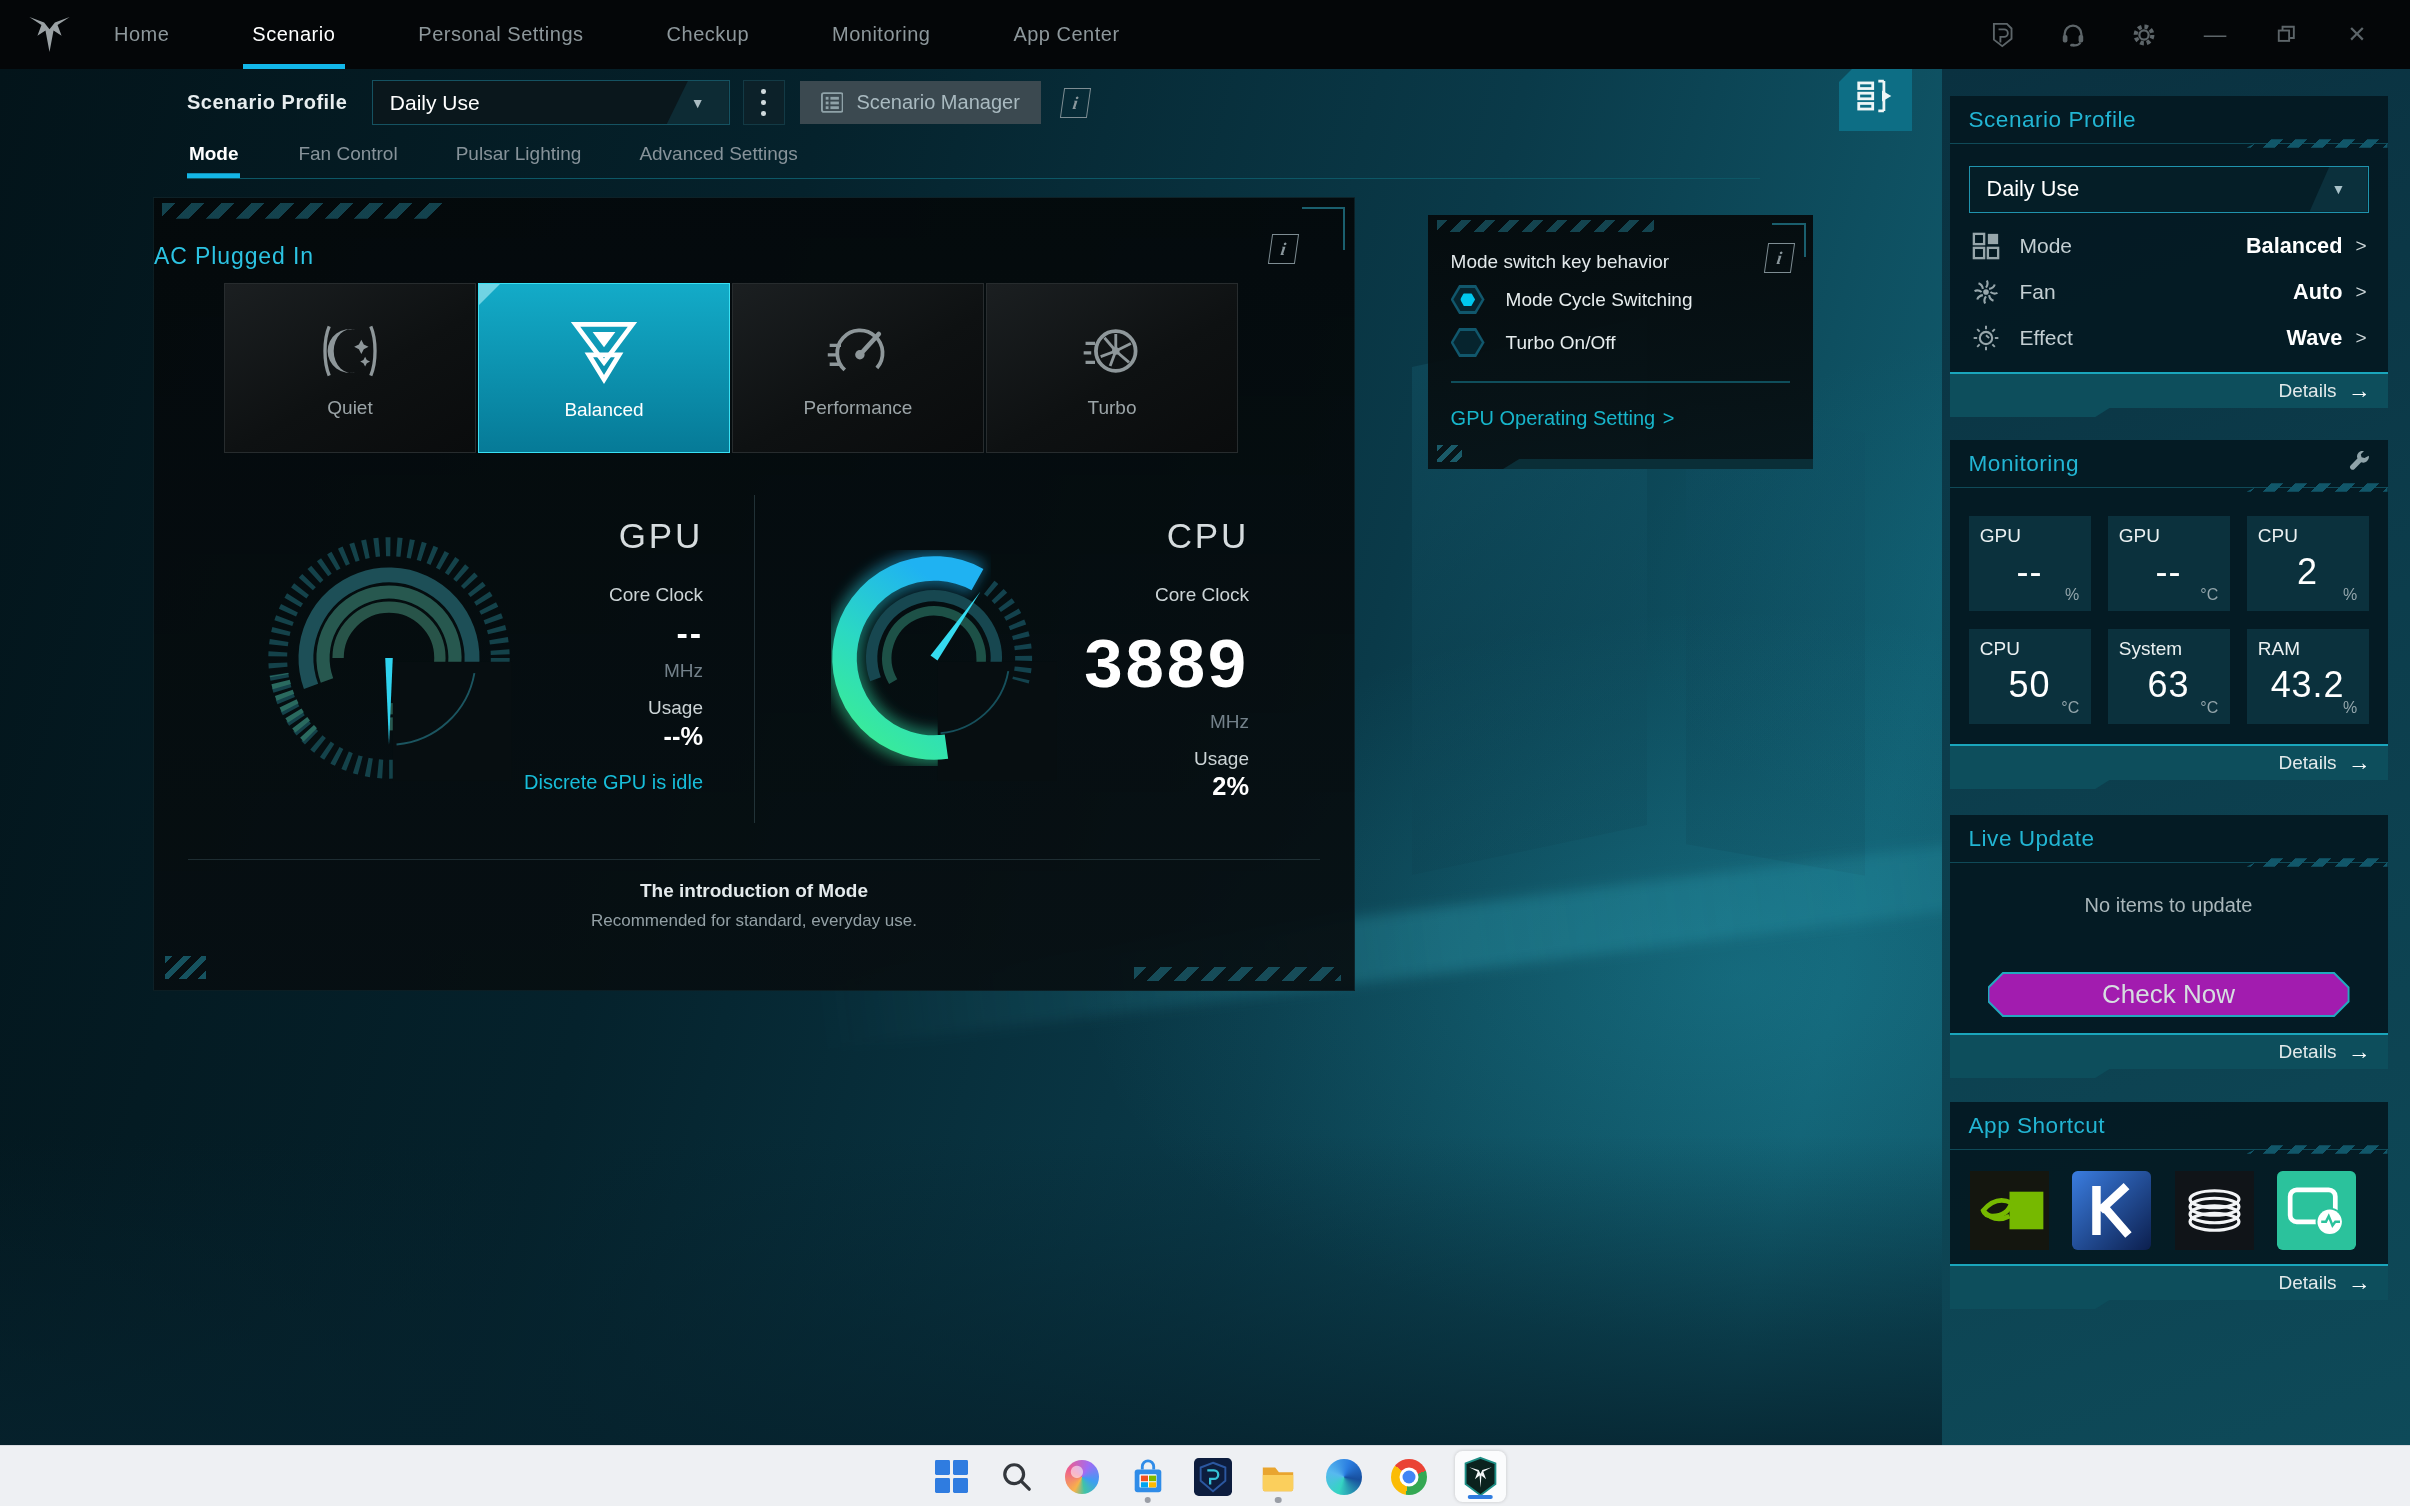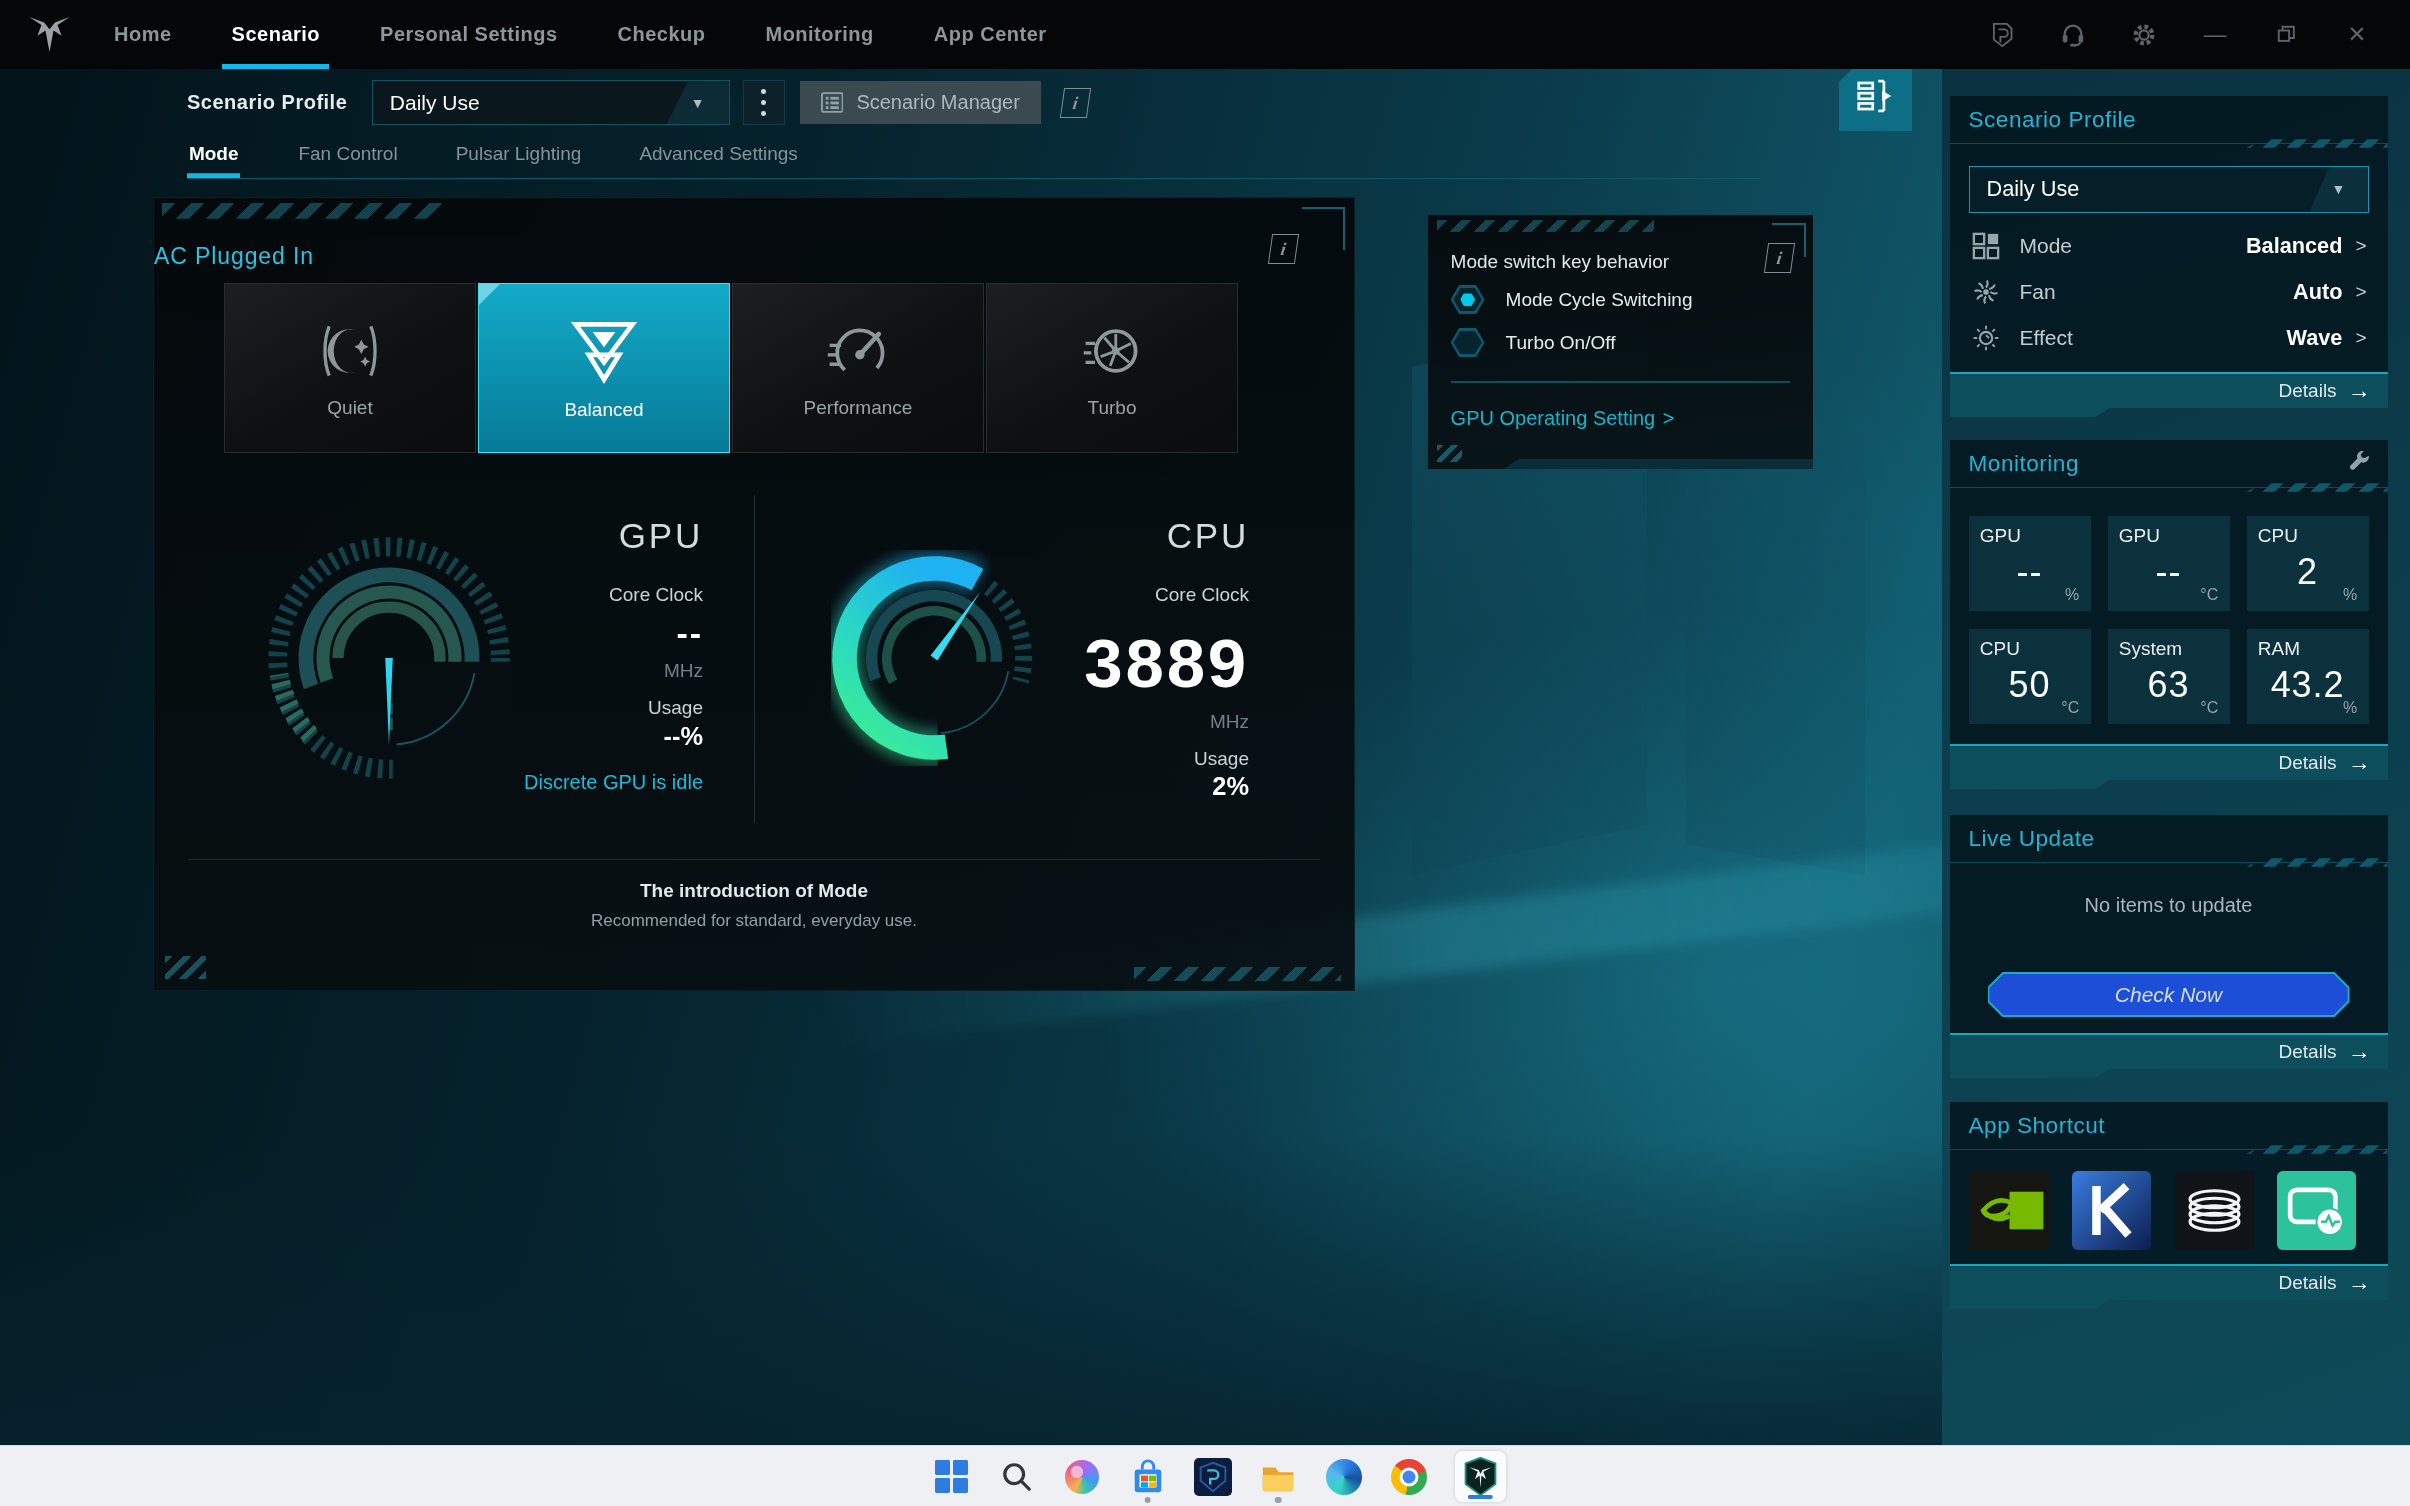--- a/index.html
+++ b/index.html
@@ -1,21 +1,21 @@
 <!DOCTYPE html>
 <html style="font-size:15px"><head>
 <meta charset="utf-8">
 <style>
   html,body{margin:0;padding:0;background:#000;}
   .screen{position:relative;width:2411px;height:1507px;overflow:hidden;
           font-family:"Liberation Sans",sans-serif;background:#05161d;color:#dfe5e7;}
   
   .titlebar{position:absolute;top:0;left:0;right:0;height:69px;background:#040608;display:flex;align-items:center;z-index:40;}
   .tb-logo{margin-left:28px;width:43px;height:41px;}
-  .nav{display:flex;align-items:center;height:69px;margin-left:43px;gap:60px;font-weight:bold;}
+  .nav{display:flex;align-items:center;height:69px;margin-left:43px;gap:83px;}
   .nav-item{position:relative;height:69px;display:flex;align-items:center;font-size:20px;color:#8d979b;cursor:default;letter-spacing:0.5px;}
   .nav-item.active{color:#fff;}
   .nav-item.active::after{content:'';position:absolute;left:-9.4px;right:-9.4px;bottom:0;height:4.7px;background:#12b7ea;}
   .win-controls{margin-left:auto;display:flex;align-items:center;gap:43px;padding-right:40px;color:#5d6569;}
   .wc{width:28px;height:28px;display:flex;align-items:center;justify-content:center;font-size:22.6px;color:#5d6569;}
   
   .main-bg{position:absolute;top:69px;left:0;width:2411px;height:1377px;overflow:hidden;
     background:
       radial-gradient(942px 527px at 72% 66%, rgba(47,196,220,0.20), transparent 70%),
       radial-gradient(716px 395px at 88% 38%, rgba(30,150,175,0.15), transparent 70%),
@@ -138,23 +138,23 @@
   .sd-chev{margin-left:13px;font-size:19px;color:#cfd8da;}
   .mon-grid{display:grid;grid-template-columns:repeat(3,1fr);gap:18px 17px;padding:28px 19px 0 19px;}
   .mt{position:relative;height:95px;background:#0b313d;padding:9.4px 11.3px;box-sizing:border-box;}
   .mt-label{font-size:19px;color:#eaf0f1;}
   .mt-val{margin-top:3.8px;text-align:center;font-size:36px;color:#fff;letter-spacing:0.9px;}
   .mt-unit{position:absolute;right:11.3px;bottom:7.5px;font-size:16px;color:#93a5ab;}
   .wrench{position:absolute;right:15px;top:11.3px;}
   .lu-empty{margin-top:31px;text-align:center;font-size:20px;color:#aab7bb;}
   .btn-check{position:absolute;left:38px;right:38px;top:157px;height:45px;background:#23a9bf;
     clip-path:polygon(15px 0,calc(100% - 15px) 0,100% 15px,100% calc(100% - 15px),calc(100% - 15px) 100%,15px 100%,0 calc(100% - 15px),0 15px);}
-  .btn-check .inner{position:absolute;inset:1.9px;background:#1d4ed8;display:flex;align-items:center;justify-content:center;
-    font-size:21px;color:#d6dee0;
-    clip-path:polygon(14px 0,calc(100% - 14px) 0,100% 14px,100% calc(100% - 14px),calc(100% - 14px) 100%,14px 100%,0 calc(100% - 14px),0 14px);font-style:italic;}
+  .btn-check .inner{position:absolute;inset:1.9px;background:#a21caf;display:flex;align-items:center;justify-content:center;
+    font-size:26px;color:#d6dee0;
+    clip-path:polygon(14px 0,calc(100% - 14px) 0,100% 14px,100% calc(100% - 14px),calc(100% - 14px) 100%,14px 100%,0 calc(100% - 14px),0 14px);}
   .app-row{display:flex;gap:23.5px;padding:21px 0 0 20px;}
   .app-ic{width:79px;height:79px;position:relative;overflow:hidden;}
   
   .taskbar{position:absolute;left:0;right:0;bottom:0;height:61px;background:#eef0f3;border-top:0.9px solid #d9dbe0;display:flex;align-items:center;z-index:50;flex-direction:column;}
   .tb-left{display:flex;align-items:center;gap:25.4px;padding-left:26px;}
   .tb-ic{position:relative;width:40px;height:61px;display:flex;align-items:center;justify-content:center;}
   .run-dot{position:absolute;bottom:3.8px;left:50%;transform:translateX(-50%);width:6.6px;height:6.6px;border-radius:50%;background:#9a9ea6;}
   .pred-tile{position:relative;width:51px;height:51px;background:#fbfcfd;border-radius:7.5px;box-shadow:0 0 3.8px rgba(0,0,0,0.18);
     display:flex;align-items:center;justify-content:center;}
   .pred-tile::after{content:'';position:absolute;bottom:2.8px;left:50%;transform:translateX(-50%);width:24.5px;height:4.7px;border-radius:2.8px;background:#2f7ce0;}

